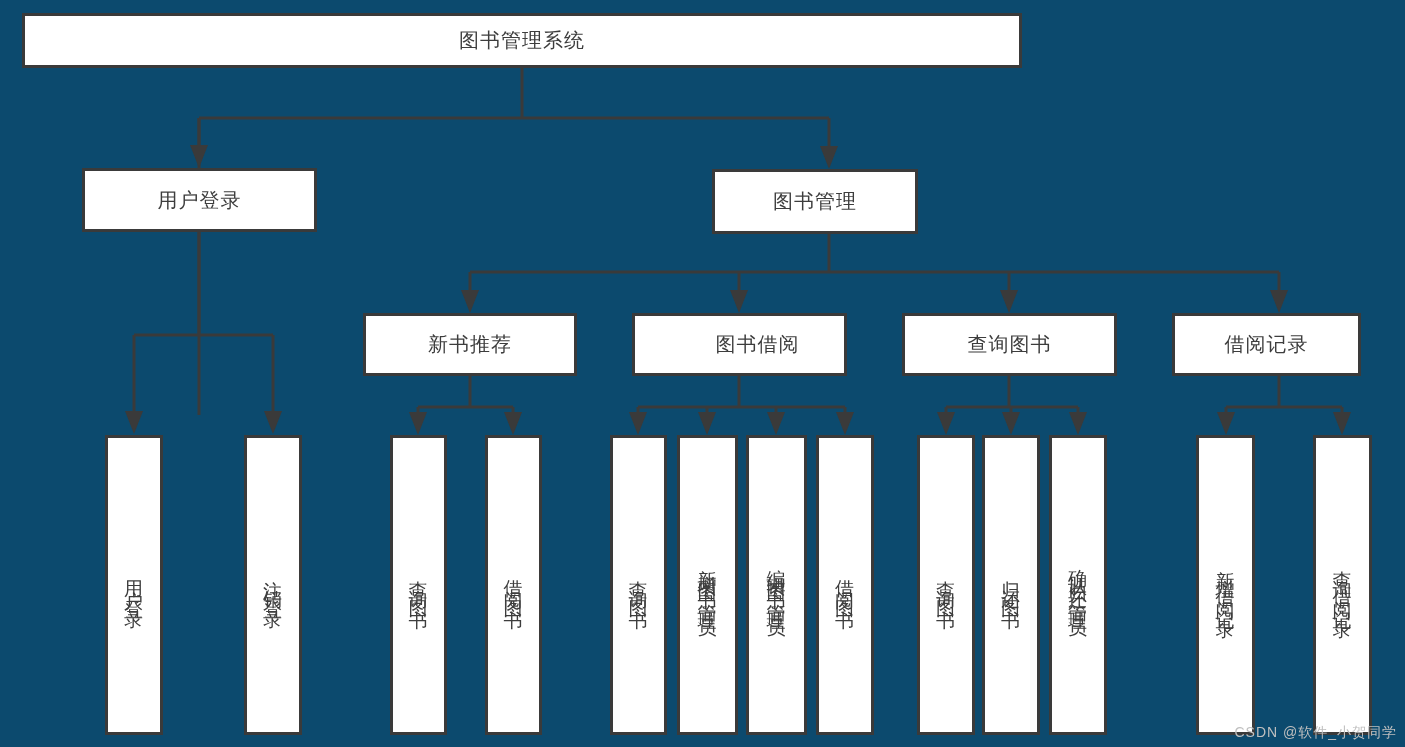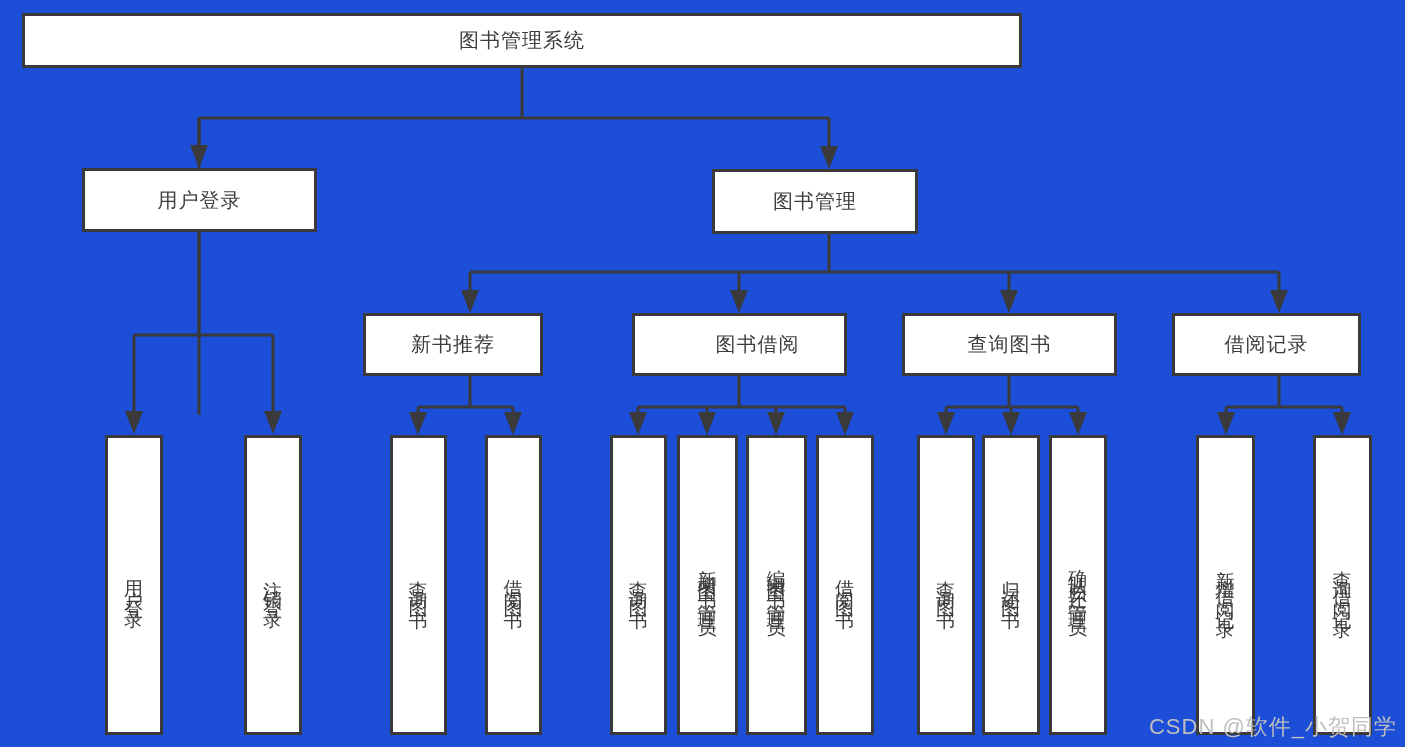--- a/index.html
+++ b/index.html
@@ -5,21 +5,21 @@
   html, body {
     margin: 0; padding: 0;
     width: 1405px; height: 747px;
     background: #ffffff;
     overflow: hidden;
     font-family: "Liberation Sans", "DejaVu Sans", sans-serif;
   }
   #stage {
     position: relative;
     width: 1405px; height: 747px;
-    background: #1d4ed8;
+    background: #0c4a6e;
   }
   #connectors {
     position: absolute; left: 0; top: 0;
     width: 1405px; height: 747px;
     pointer-events: none;
   }
   .node {
     position: absolute;
     box-sizing: border-box;
     background: #ffffff;
@@ -53,21 +53,21 @@
     color: #3d3d3d;
     white-space: nowrap;
   }
   .leaf.dense .vtext {
     letter-spacing: 7px;
   }
   #watermark {
     position: absolute;
     right: 8px;
     bottom: 5px;
-    font-size: 22px;
+    font-size: 14px;
     color: #bfbfbf;
     letter-spacing: 1px;
     z-index: 3;
   }
 </style>
 </head>
 <body>
 
 <div id="stage">
 
@@ -153,21 +153,21 @@
     <span>图书管理系统</span>
   </div>
 
   <div class="node" style="left:82px; top:168px; width:235px; height:64px;">
     <span>用户登录</span>
   </div>
   <div class="node" style="left:712px; top:169px; width:206px; height:65px;">
     <span>图书管理</span>
   </div>
 
-  <div class="node" style="left:363px; top:313px; width:180px; height:63px;">
+  <div class="node" style="left:363px; top:313px; width:214px; height:63px;">
     <span>新书推荐</span>
   </div>
   <div class="node" style="left:632px; top:313px; width:215px; height:63px;padding-left:36px;">
     <span>图书借阅</span>
   </div>
   <div class="node" style="left:902px; top:313px; width:215px; height:63px;">
     <span>查询图书</span>
   </div>
   <div class="node" style="left:1172px; top:313px; width:189px; height:63px;">
     <span>借阅记录</span>

